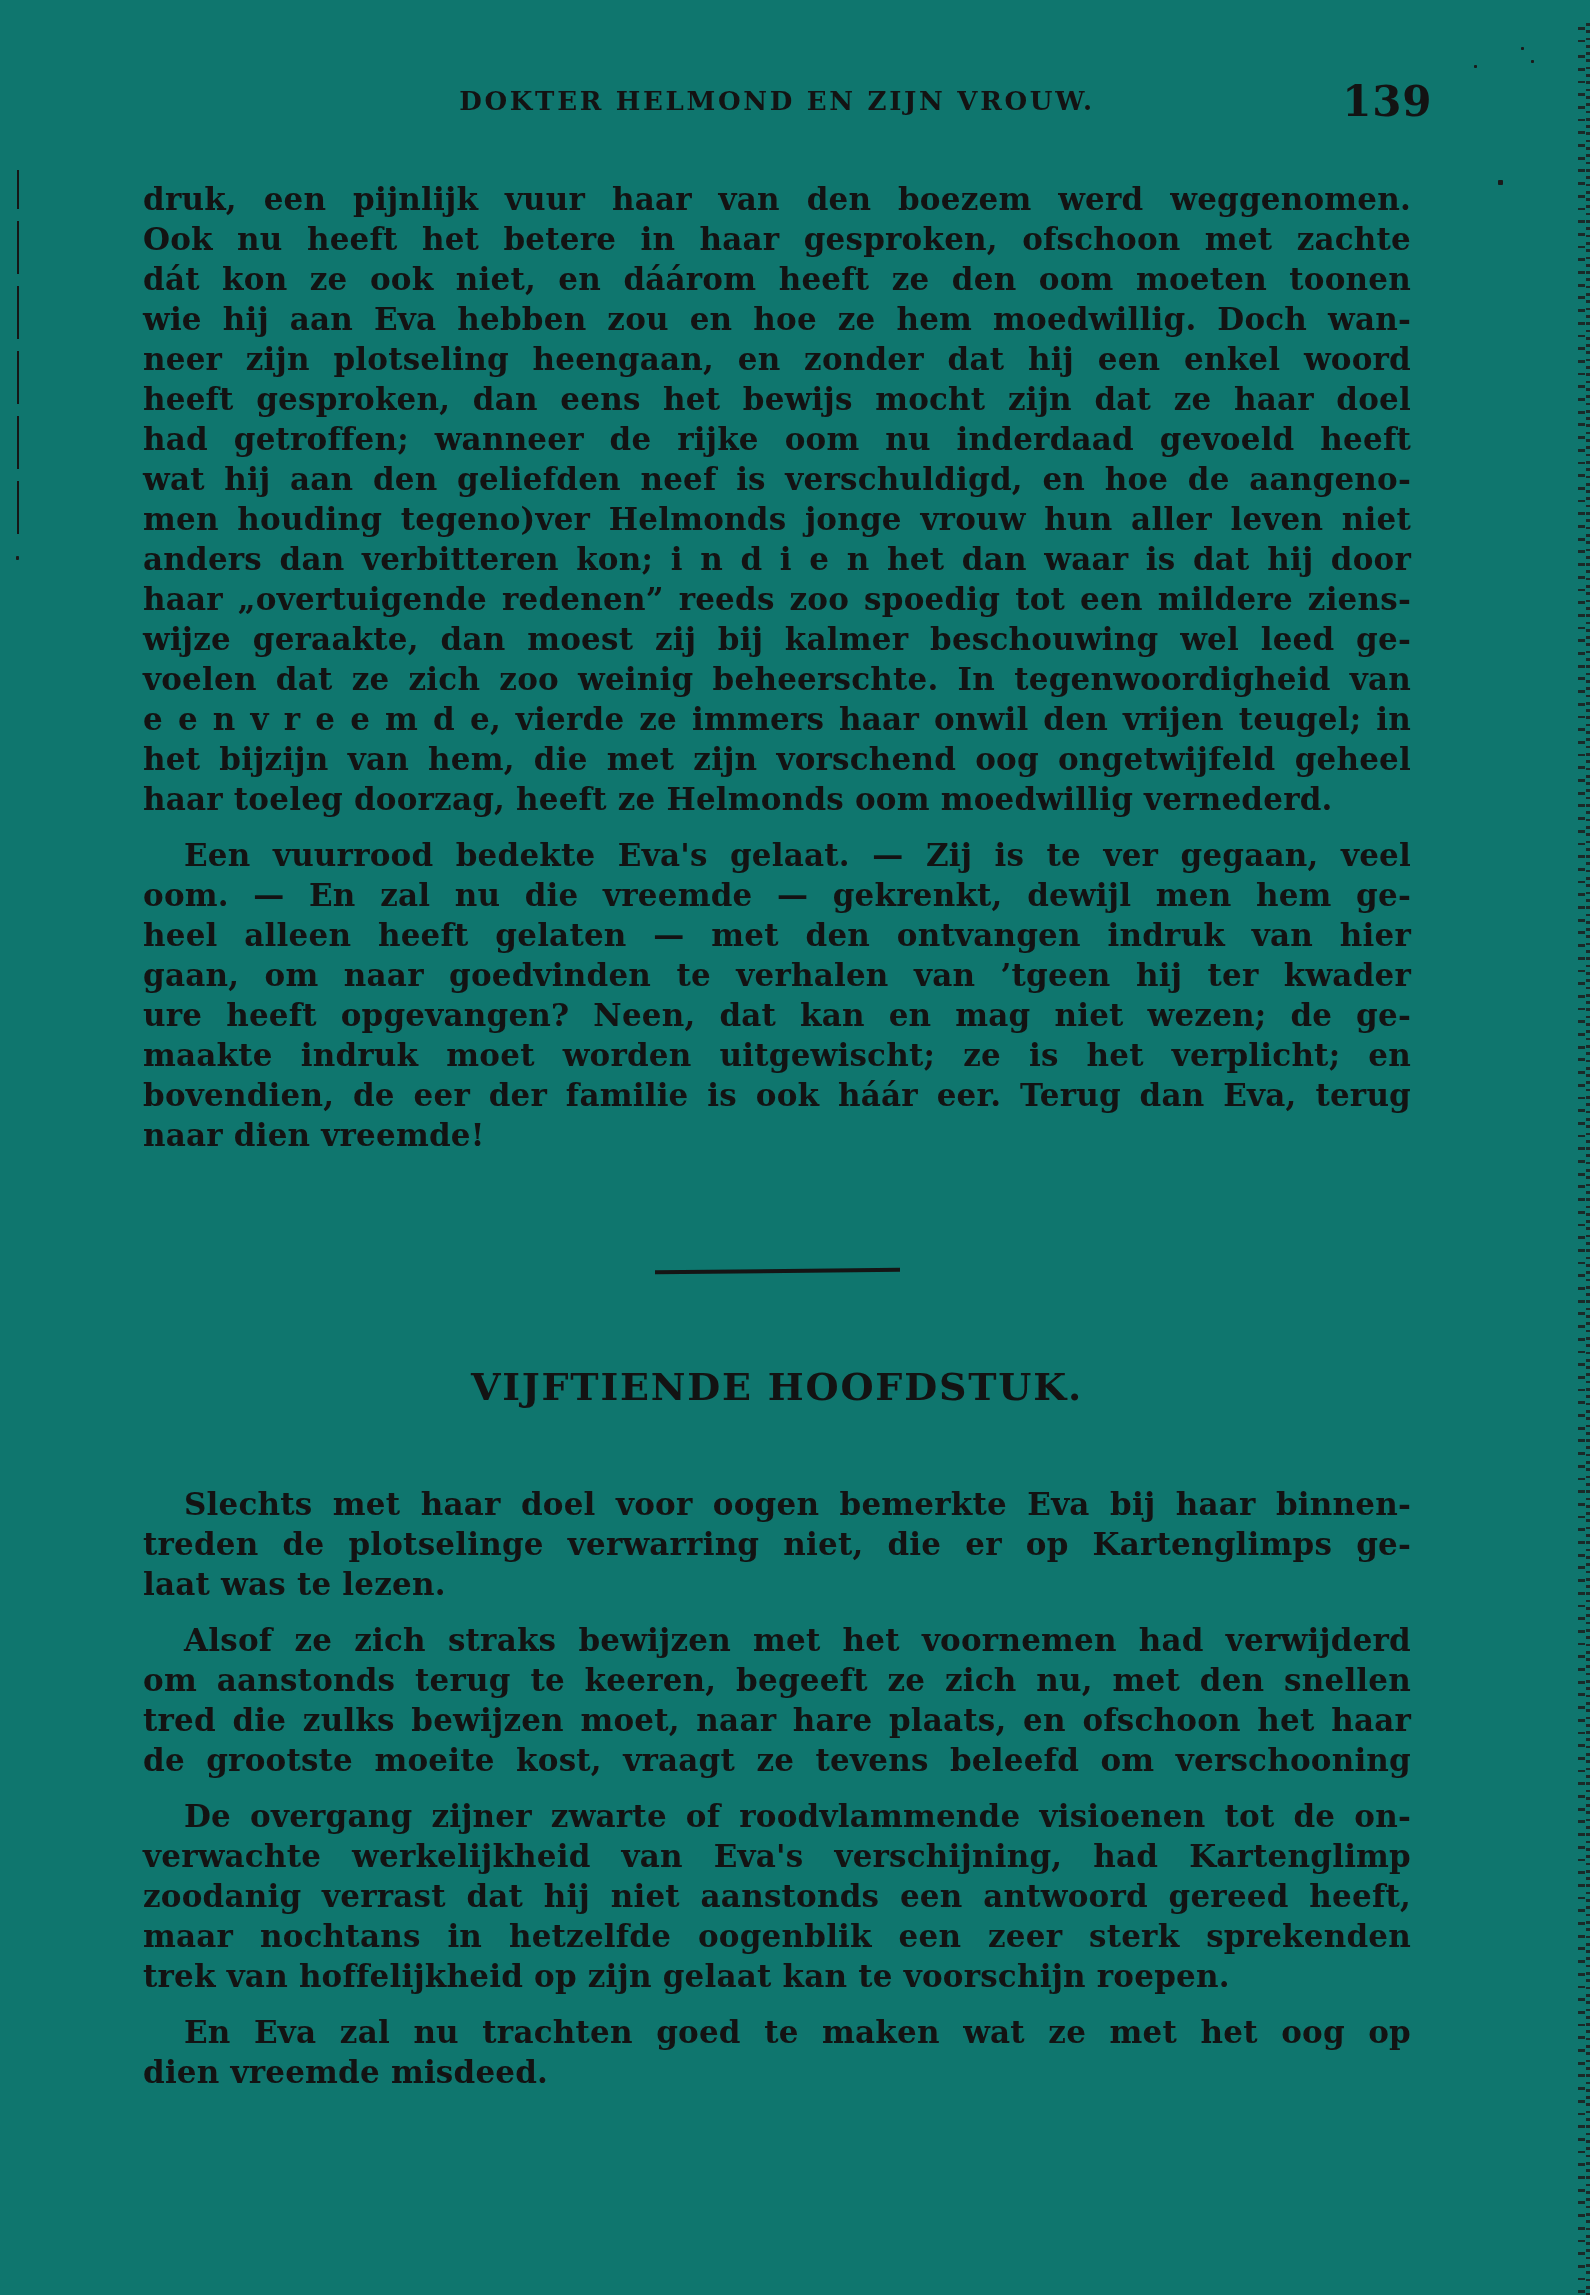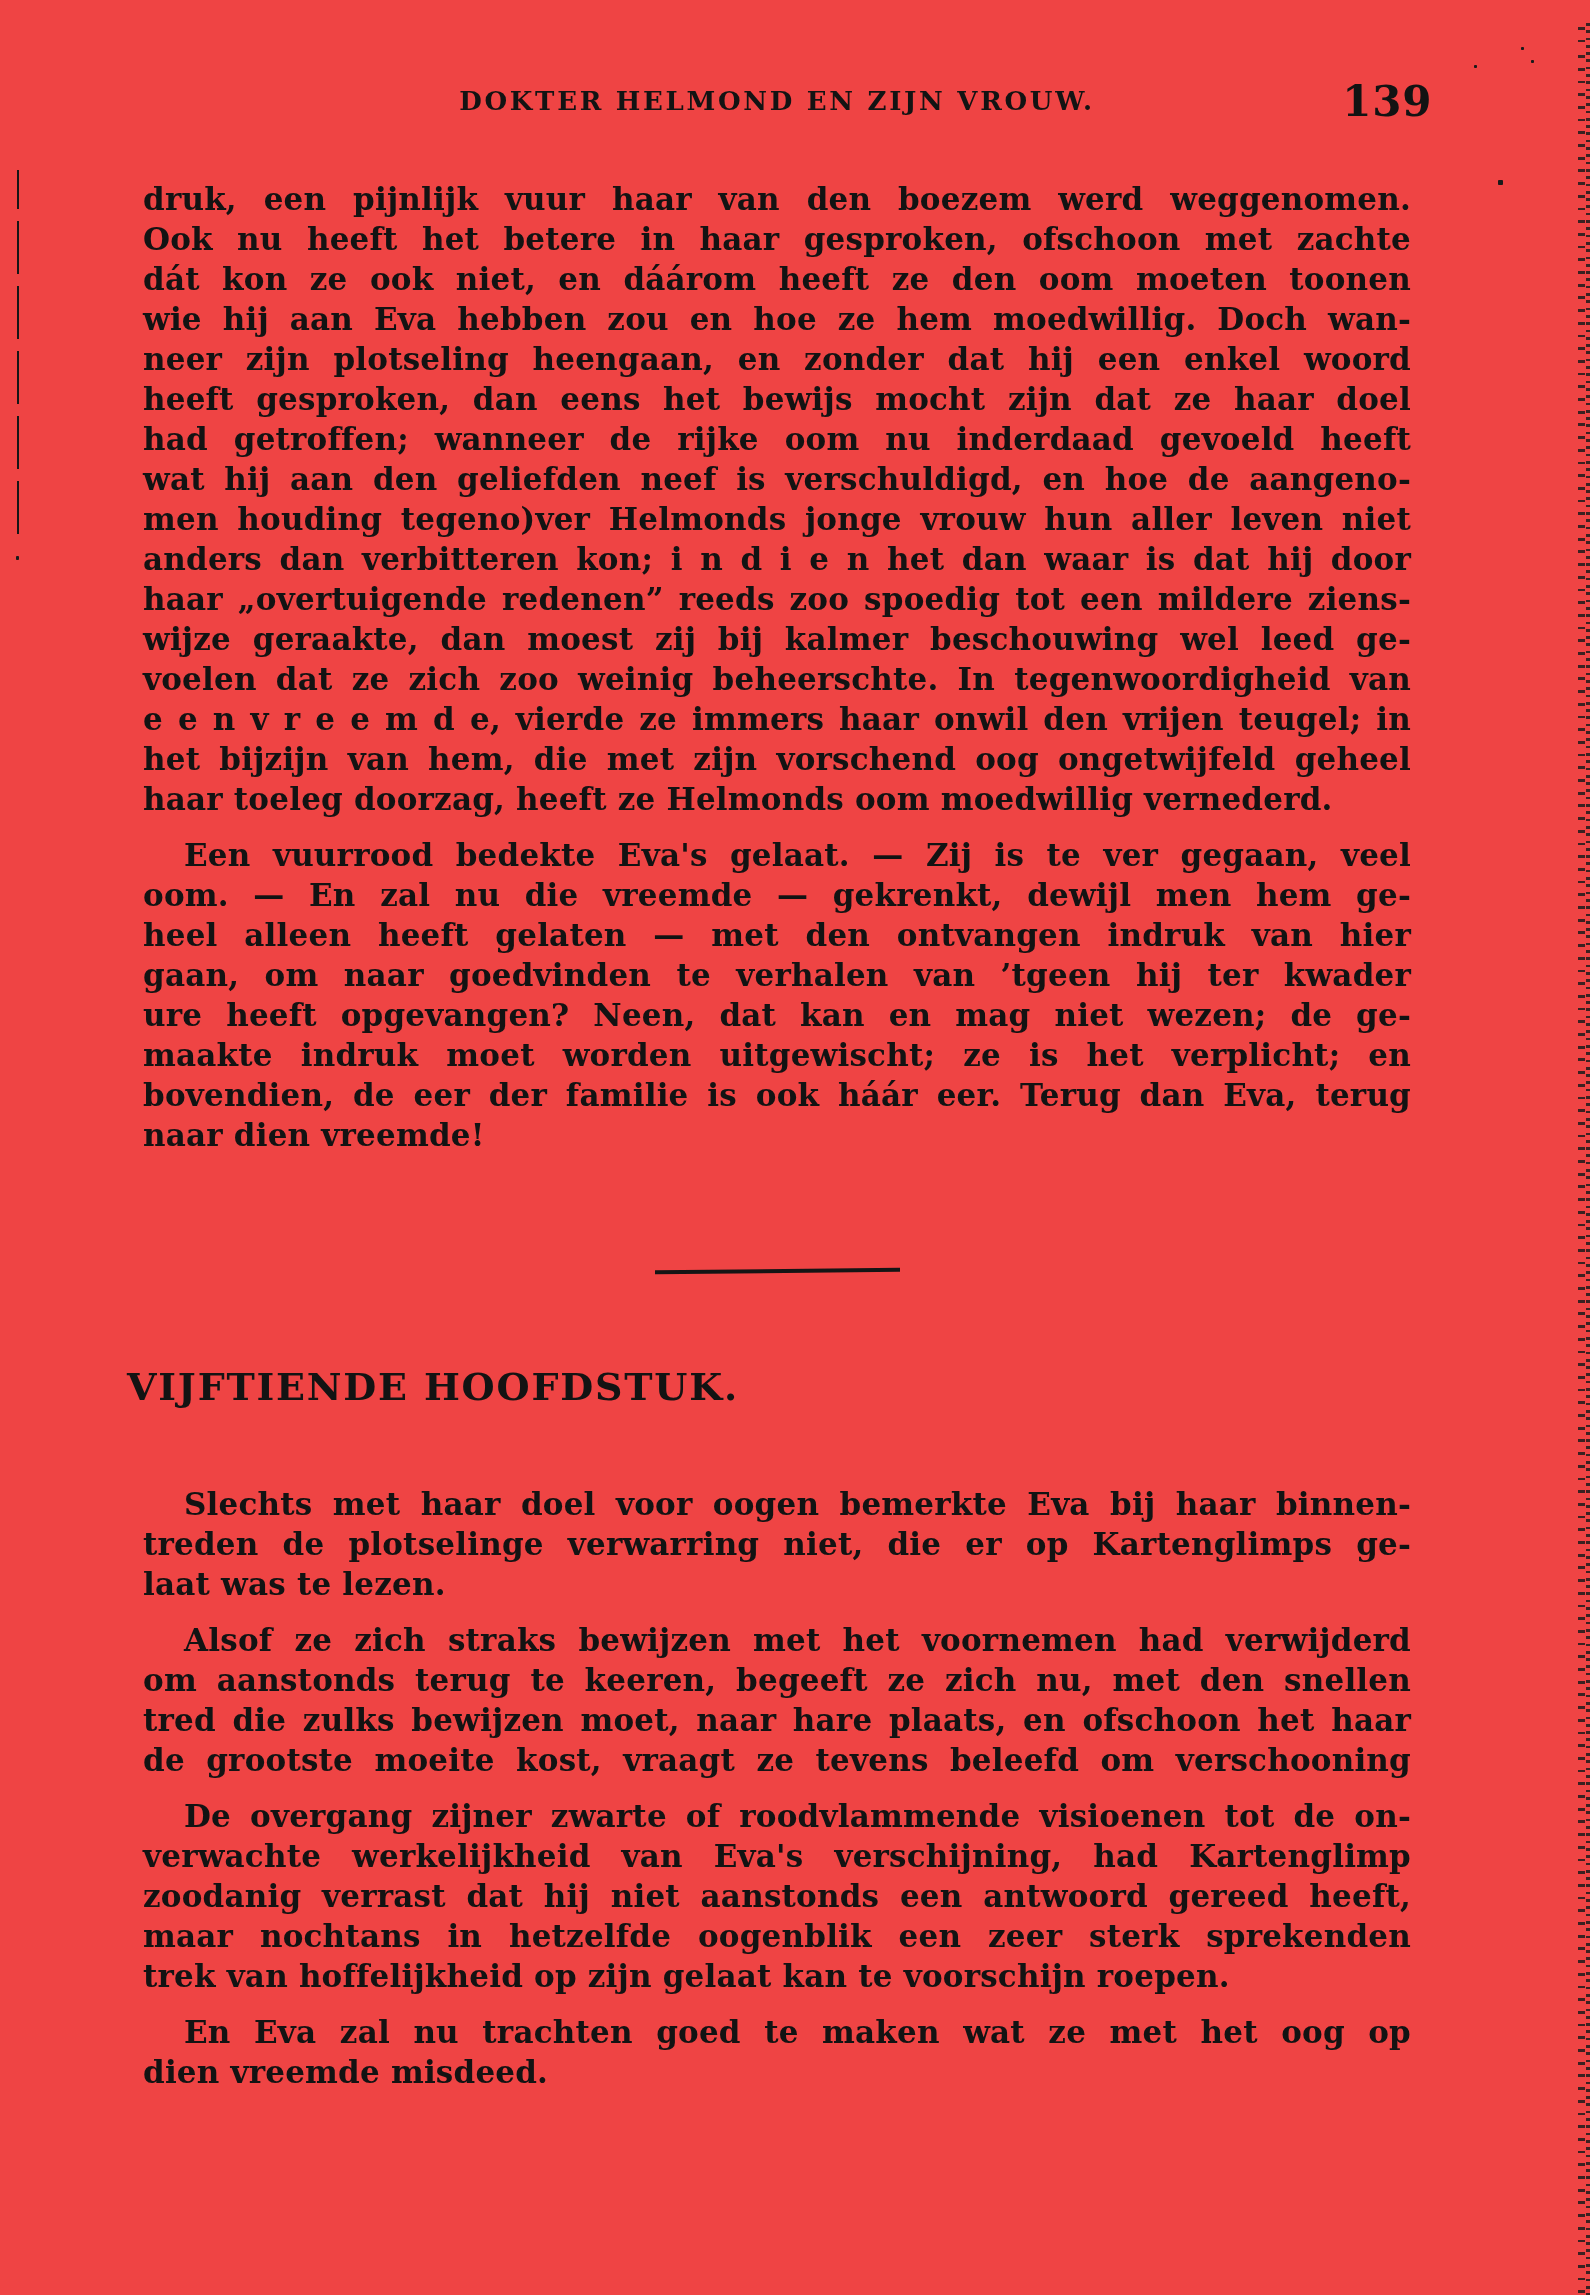--- a/index.html
+++ b/index.html
@@ -1,21 +1,21 @@
 <!DOCTYPE html>
 <html style="font-size:14.5px"><head>
 <meta charset="utf-8">
 <style>
   html, body { margin: 0; padding: 0; background: #777; }
   .page {
     position: relative;
     width: 1590px;
     height: 2296px;
     margin: 0 auto;
-    background: #ef4444;
+    background: #0f766e;
     color: #131313;
     font-family: "DejaVu Serif", "Liberation Serif", serif;
     overflow: hidden;
   }
   .content {
     position: absolute;
     left: 127px;
     top: 86px;
     width: 1300px;
   }
@@ -54,20 +54,21 @@
   .section-divider {
     margin: 114px auto 0 auto;
     width: 245px;
     height: 3.6px;
     background: #151515;
     transform: rotate(-0.6deg);
   }
   
   .chapter-heading {
     margin-top: 91px;
+    text-align: center;
     font-size: 38px;
     line-height: 45px;
     font-weight: bold;
     letter-spacing: 1.8px;
     white-space: nowrap;
   }
   
   .edge-noise-right {
     position: absolute;
     right: 0;

